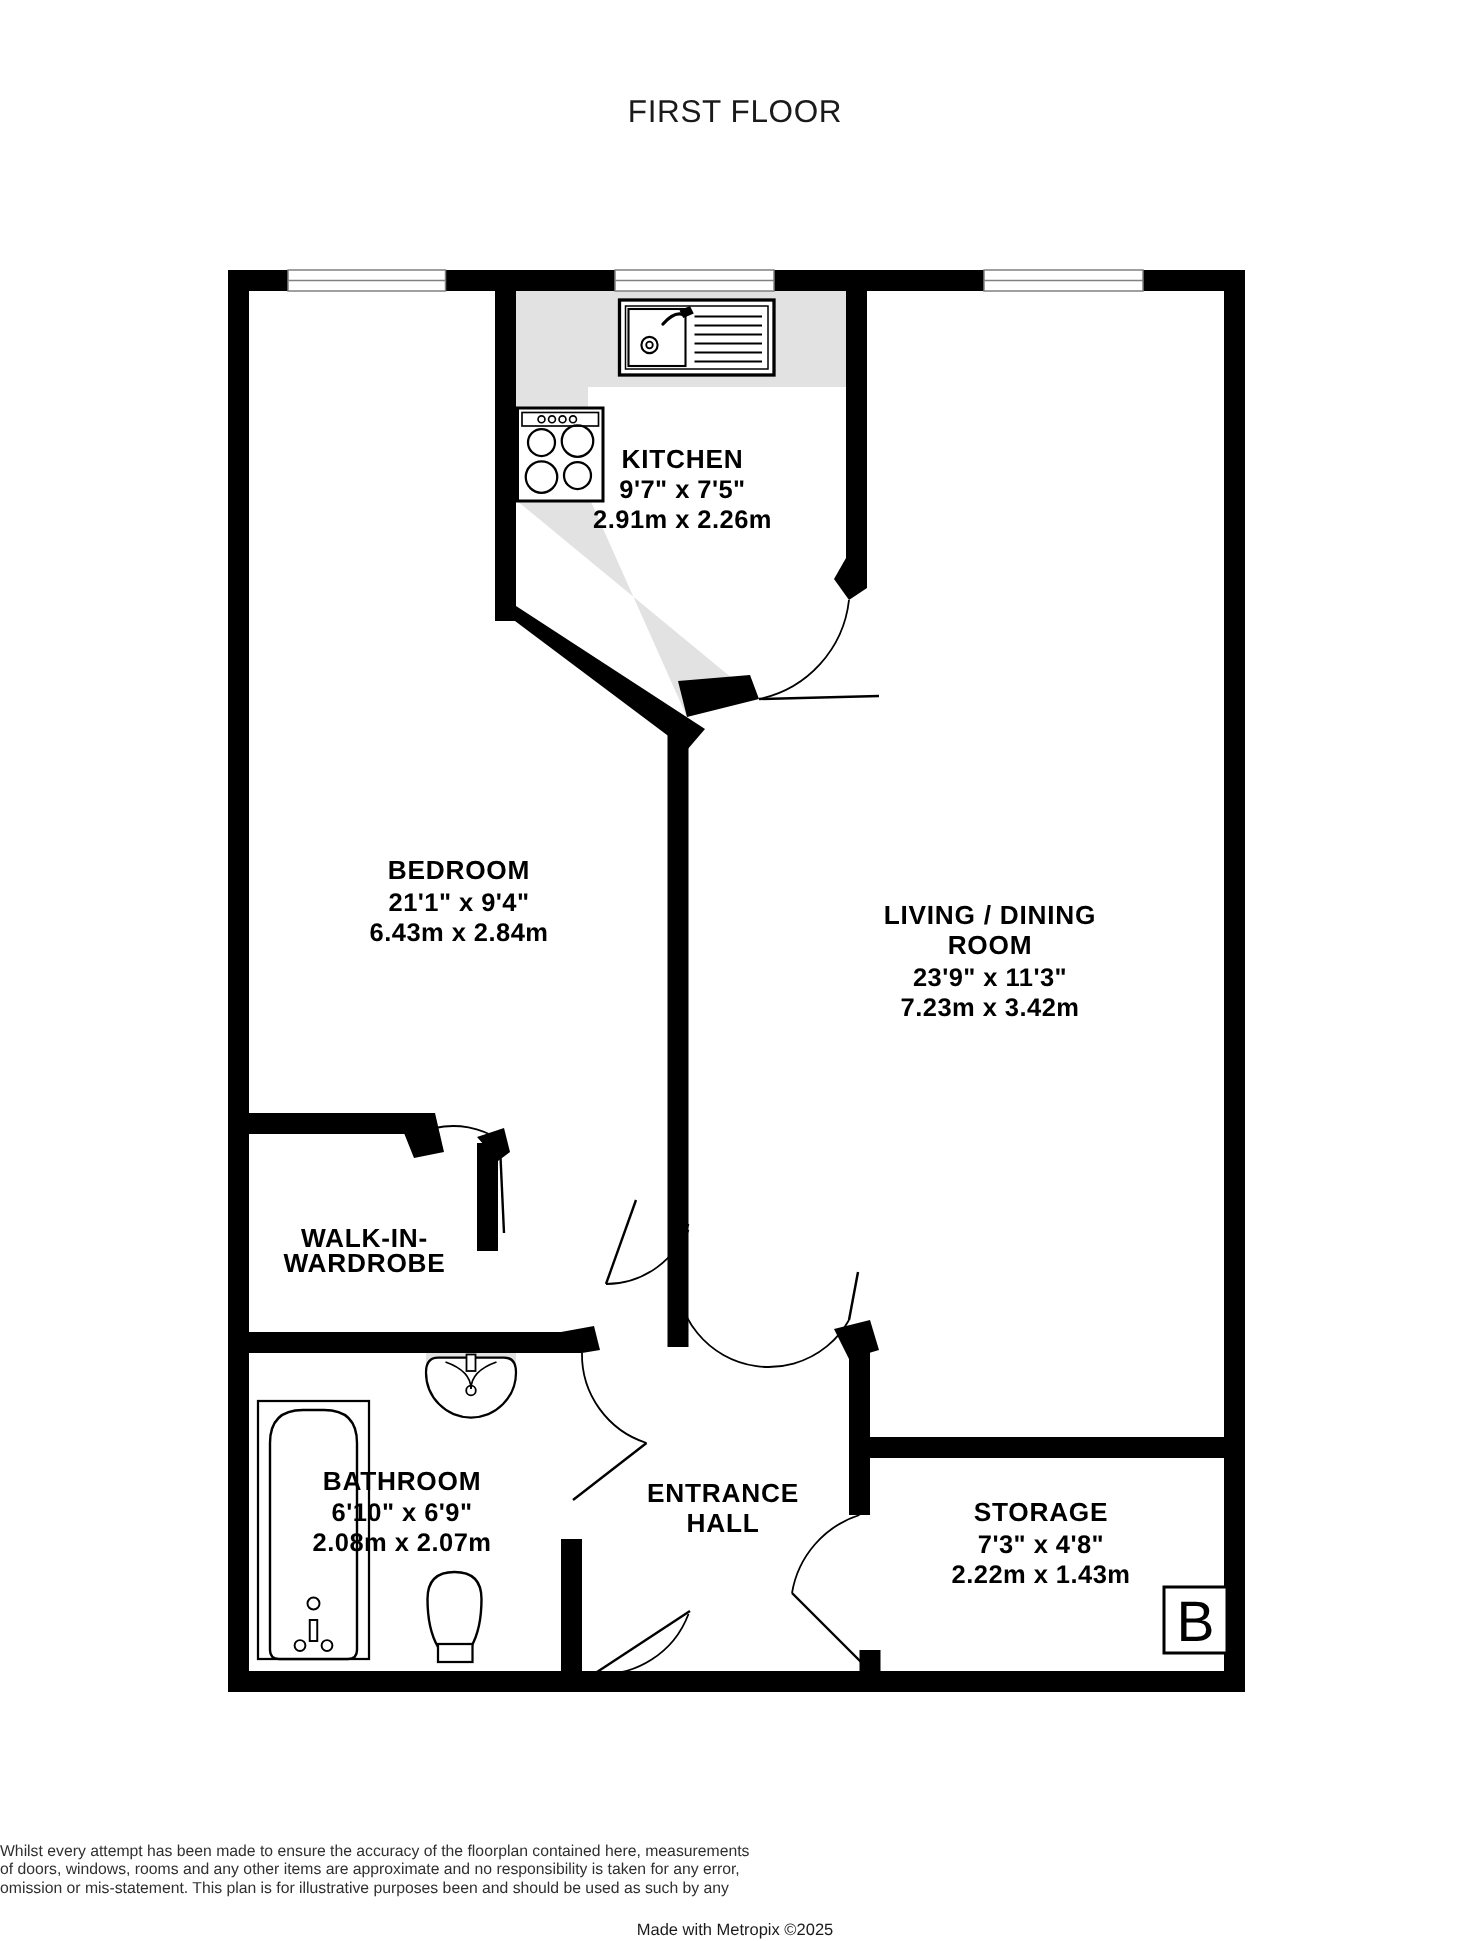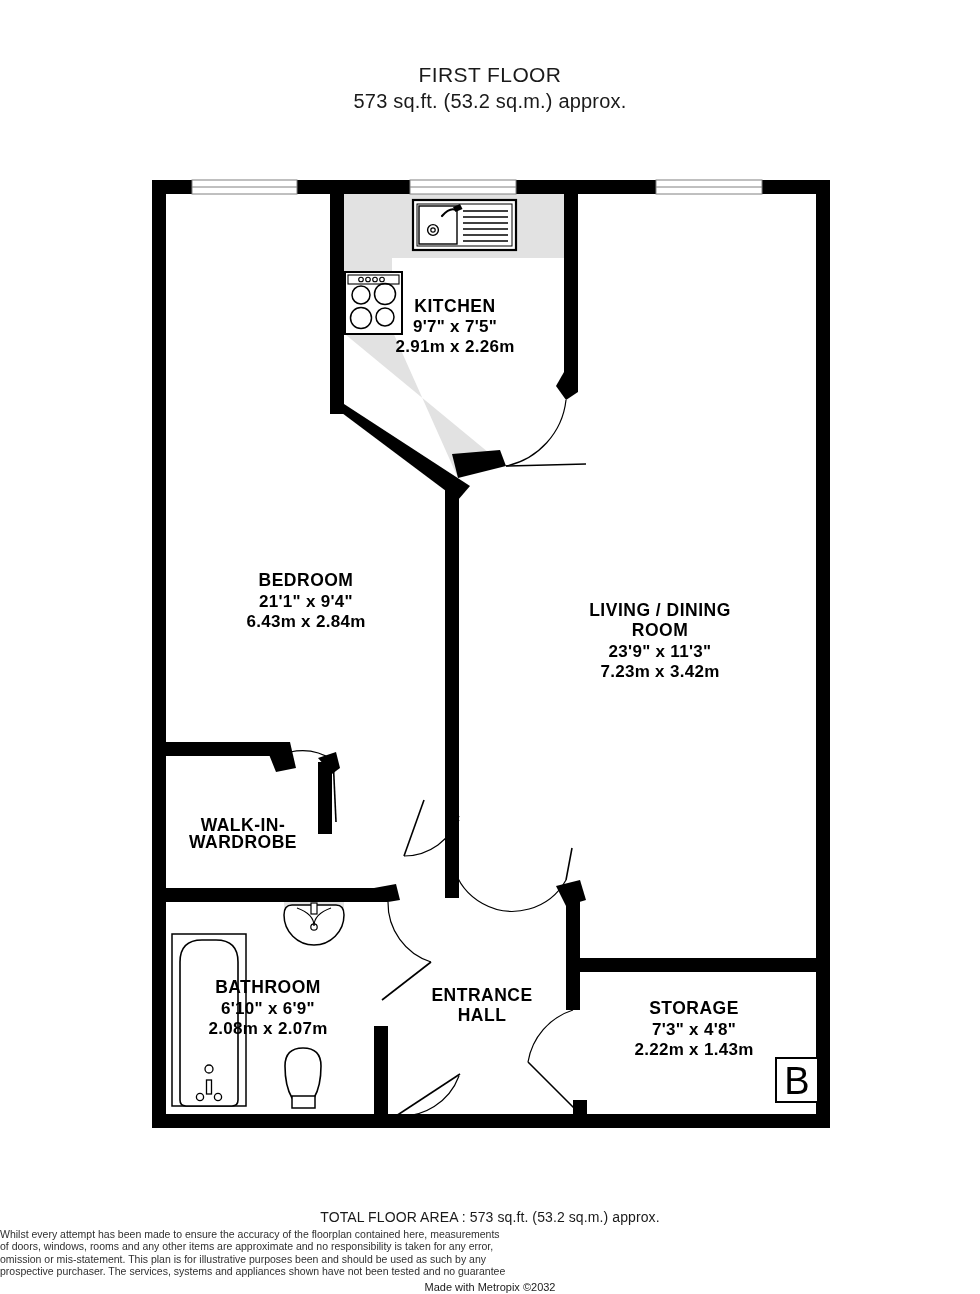--- a/index.html
+++ b/index.html
@@ -84,21 +84,20 @@
   .rdim  { font-size: 17px; letter-spacing: 0.3px; }
   .bmark { font-family: "Liberation Sans", sans-serif; font-size: 38px; fill: #000; text-anchor: middle; }
 </style>
 </head>
 <body>
 
 <div id="page">
 
   <div class="header">
     <div class="line1">FIRST FLOOR</div>
-    <div class="line2">573 sq.ft. (53.2 sq.m.) approx.</div>
   </div>
 
   <svg id="plan" width="980" height="1294" viewBox="0 0 980 1294">
 
     <g>
       <rect x="152" y="180" width="678" height="948" fill="#ffffff"></rect>
     </g>
 
     <g>
       <path d="M 340 192 L 564 192 L 564 258 L 392 258 L 392 262 L 340 262 Z" fill="#e2e2e2"></path>
@@ -307,24 +306,22 @@
       <text class="rlabel rdim" x="694" y="1055">2.22m  x 1.43m</text>
     </g>
 
     <g>
       <rect x="776" y="1058" width="42" height="44" fill="#ffffff" stroke="#000000" stroke-width="2"></rect>
       <text class="bmark" x="797" y="1094">B</text>
     </g>
 
   </svg>
 
-  <div class="footer-total">TOTAL FLOOR AREA : 573 sq.ft. (53.2 sq.m.) approx.</div>
 
   <div class="footer-disclaimer">
     <div>Whilst every attempt has been made to ensure the accuracy of the floorplan contained here, measurements</div>
     <div>of doors, windows, rooms and any other items are approximate and no responsibility is taken for any error,</div>
     <div>omission or mis-statement. This plan is for illustrative purposes been and should be used as such by any</div>
-    <div>prospective purchaser. The services, systems and appliances shown have not been tested and no guarantee</div>
   </div>
 
-  <div class="footer-made">Made with Metropix ©2032</div>
+  <div class="footer-made">Made with Metropix ©2025</div>
 
 </div>
 
 </body></html>

